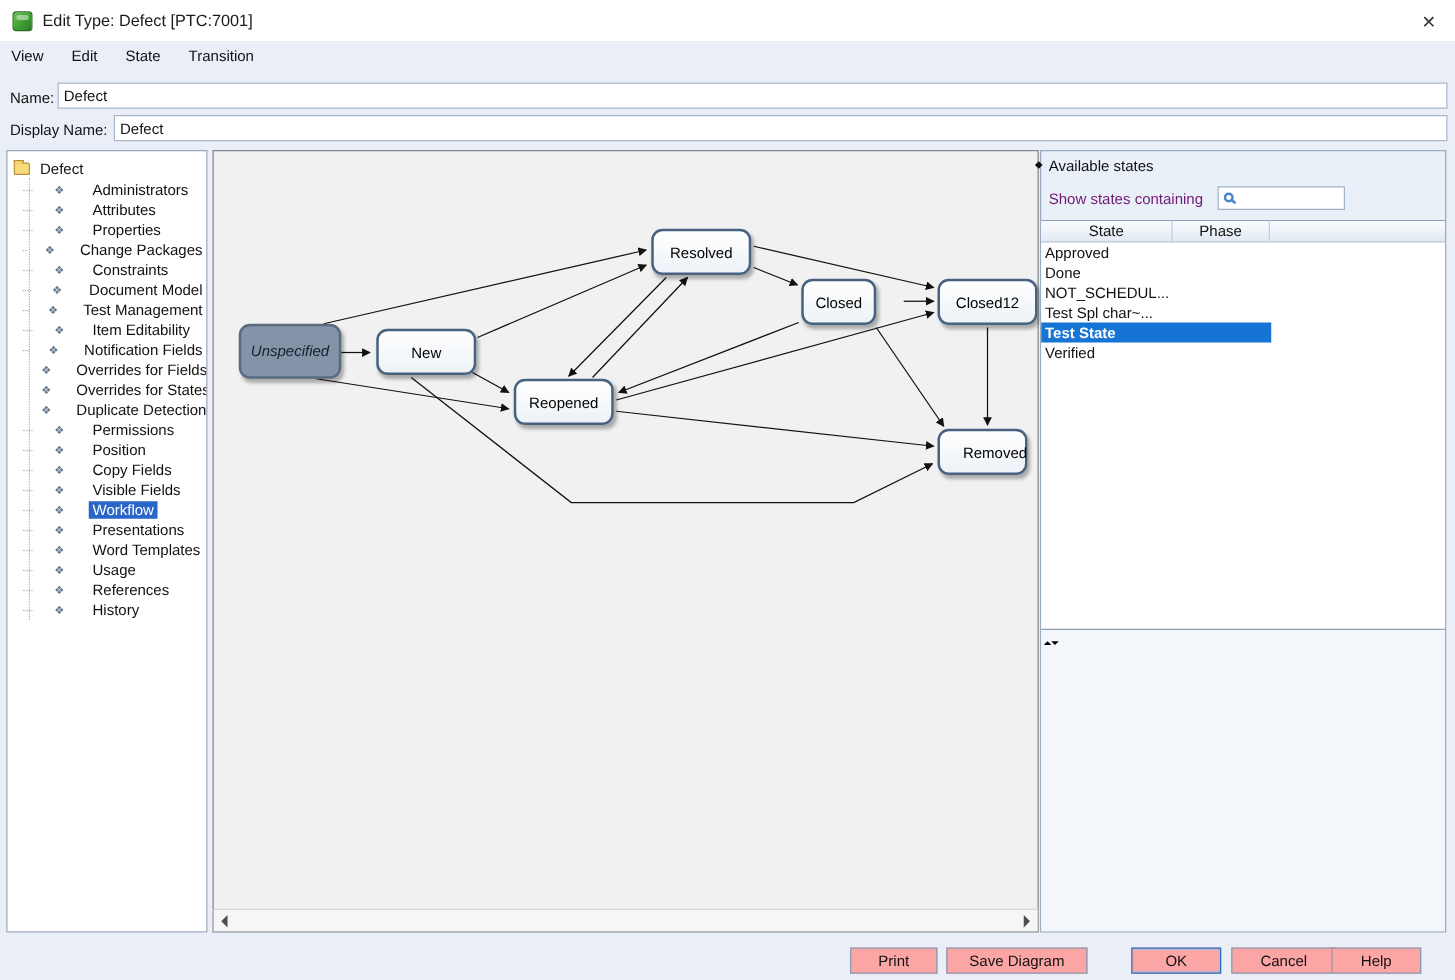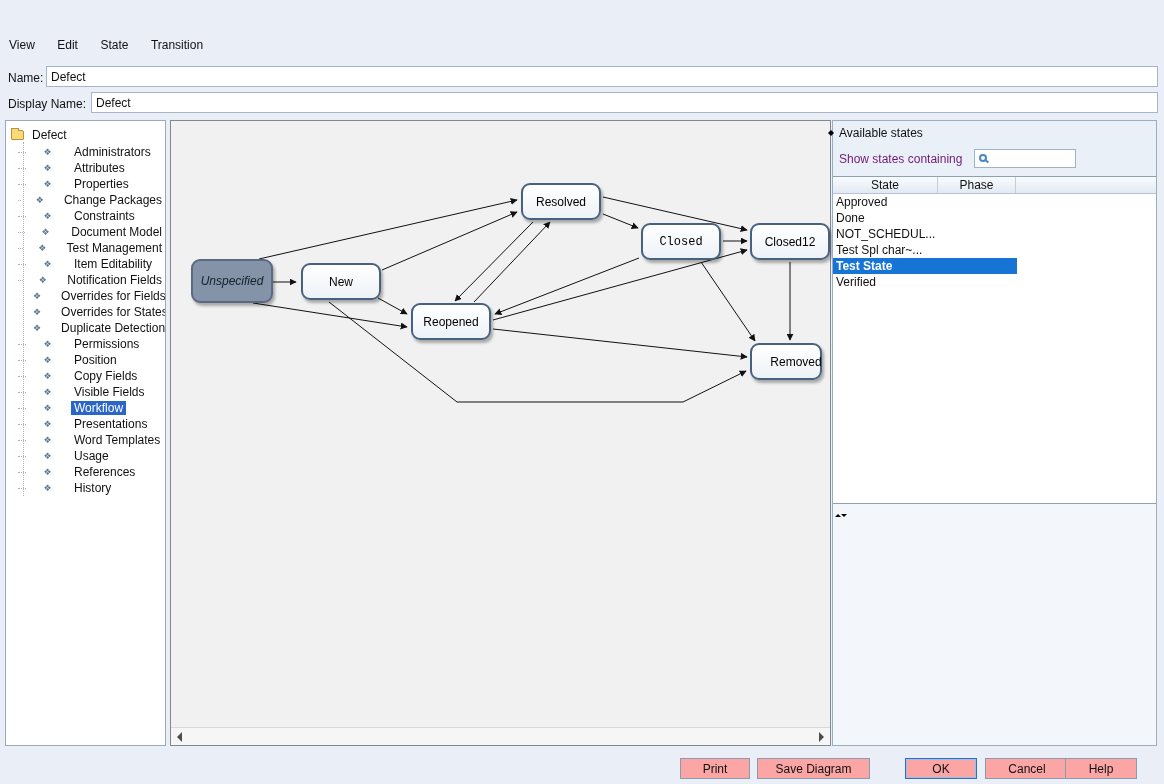--- a/index.html
+++ b/index.html
@@ -78,20 +78,25 @@
   .buttonbar { position:absolute; left:0; top:750px; width:1164px; height:34px; background:#e9eef7; }
   .btn { position:absolute; top:8px; height:21px; background:#fca5a5; border:1px solid #8a9ab0; font-size:12px; color:#111;
          display:flex; align-items:center; justify-content:center; cursor:default; }
   .btn.default { border:1px solid #2f6fc1; box-shadow:0 0 0 1px #9cc0ea inset; }
 </style>
 </head>
 <body>
 
 <div class="dialog">
 
+  <div class="titlebar">
+    <span class="app-icon"></span>
+    <span class="win-title">Edit Type: Defect [PTC:7001]</span>
+    <span class="close-btn">✕</span>
+  </div>
 
   <div class="menubar">
     <span class="menu-item">View</span>
     <span class="menu-item">Edit</span>
     <span class="menu-item">State</span>
     <span class="menu-item">Transition</span>
   </div>
 
   <label class="form-label" style="left:8px; top:71px;">Name:</label>
   <input class="text-input" style="left: 46px; top: 66px; width: 1112px;" value="Defect">
@@ -240,21 +245,21 @@
         <path d="M322,199 L576,129" marker-end="url(#arrow)"></path>
         <path d="M322,208 L576,236" marker-end="url(#arrow)"></path>
         <path d="M619,141 L619,219" marker-end="url(#arrow)"></path>
         <path d="M530,141 L584,220" marker-end="url(#arrow)"></path>
       </g>
     </svg>
 
     <div class="node initial" style="left:20px; top:138px; width:82px; height:44px;">Unspecified</div>
     <div class="node" style="left:130px; top:142px; width:80px; height:37px;">New</div>
     <div class="node" style="left:350px; top:62px;  width:80px; height:37px;">Resolved</div>
-    <div class="node" style="left:470px; top:102px; width:80px; height:37px;font-family:Liberation Mono, monospace;">Closed</div>
+    <div class="node" style="left:470px; top:102px; width:60px; height:37px;">Closed</div>
     <div class="node" style="left:579px; top:102px; width:80px; height:37px;">Closed12</div>
     <div class="node" style="left:240px; top:182px; width:80px; height:37px;">Reopened</div>
     <div class="node" style="left:579px; top:222px; width:72px; height:37px;padding-left:20px;">Removed</div>
 
     <div class="hscroll">
       <span class="hs-arrow hs-left"></span>
       <span class="hs-arrow hs-right"></span>
     </div>
   </div>
 

